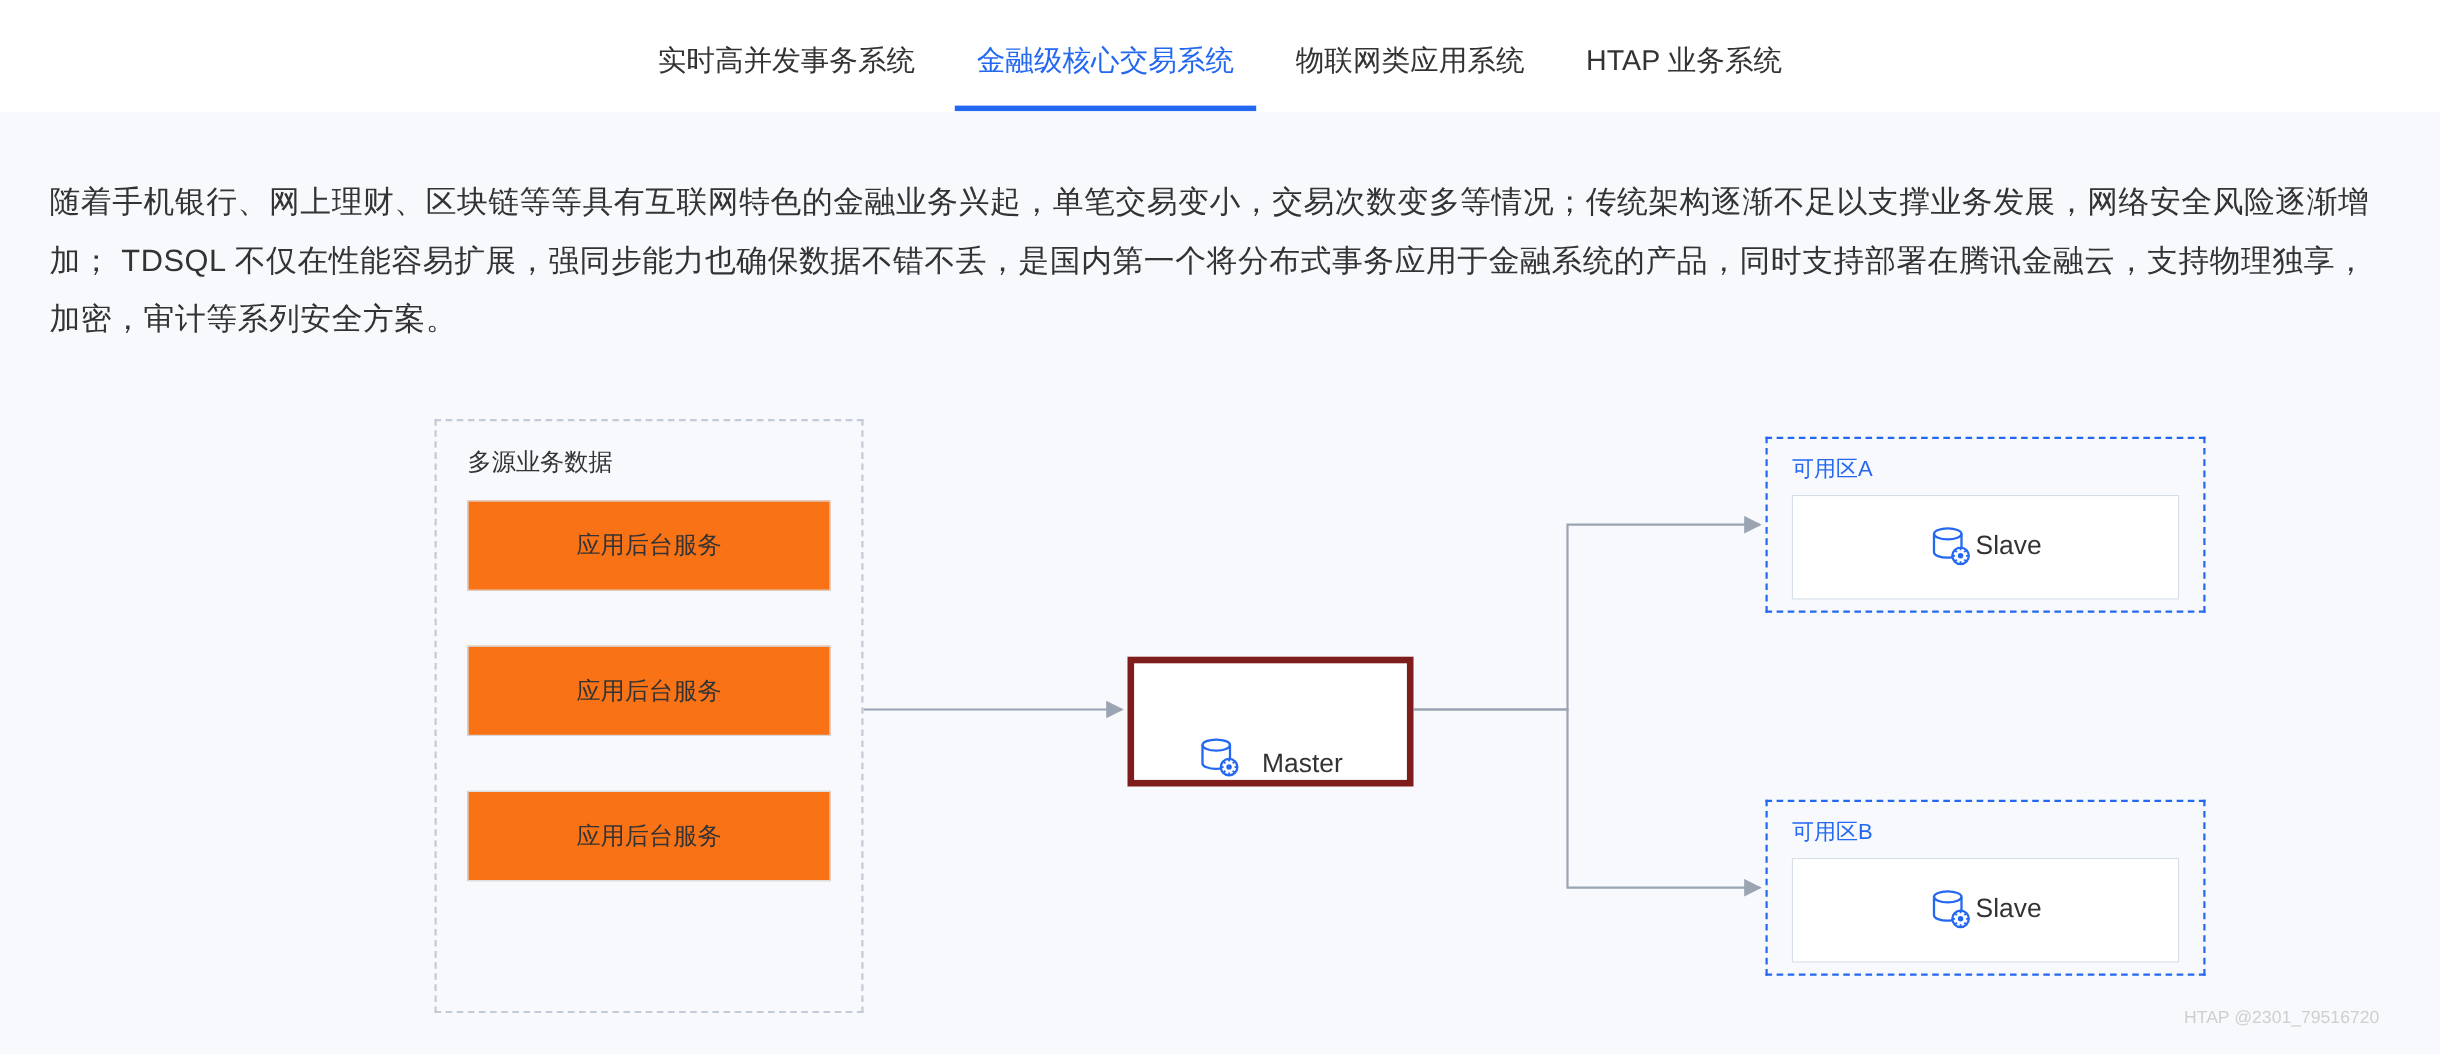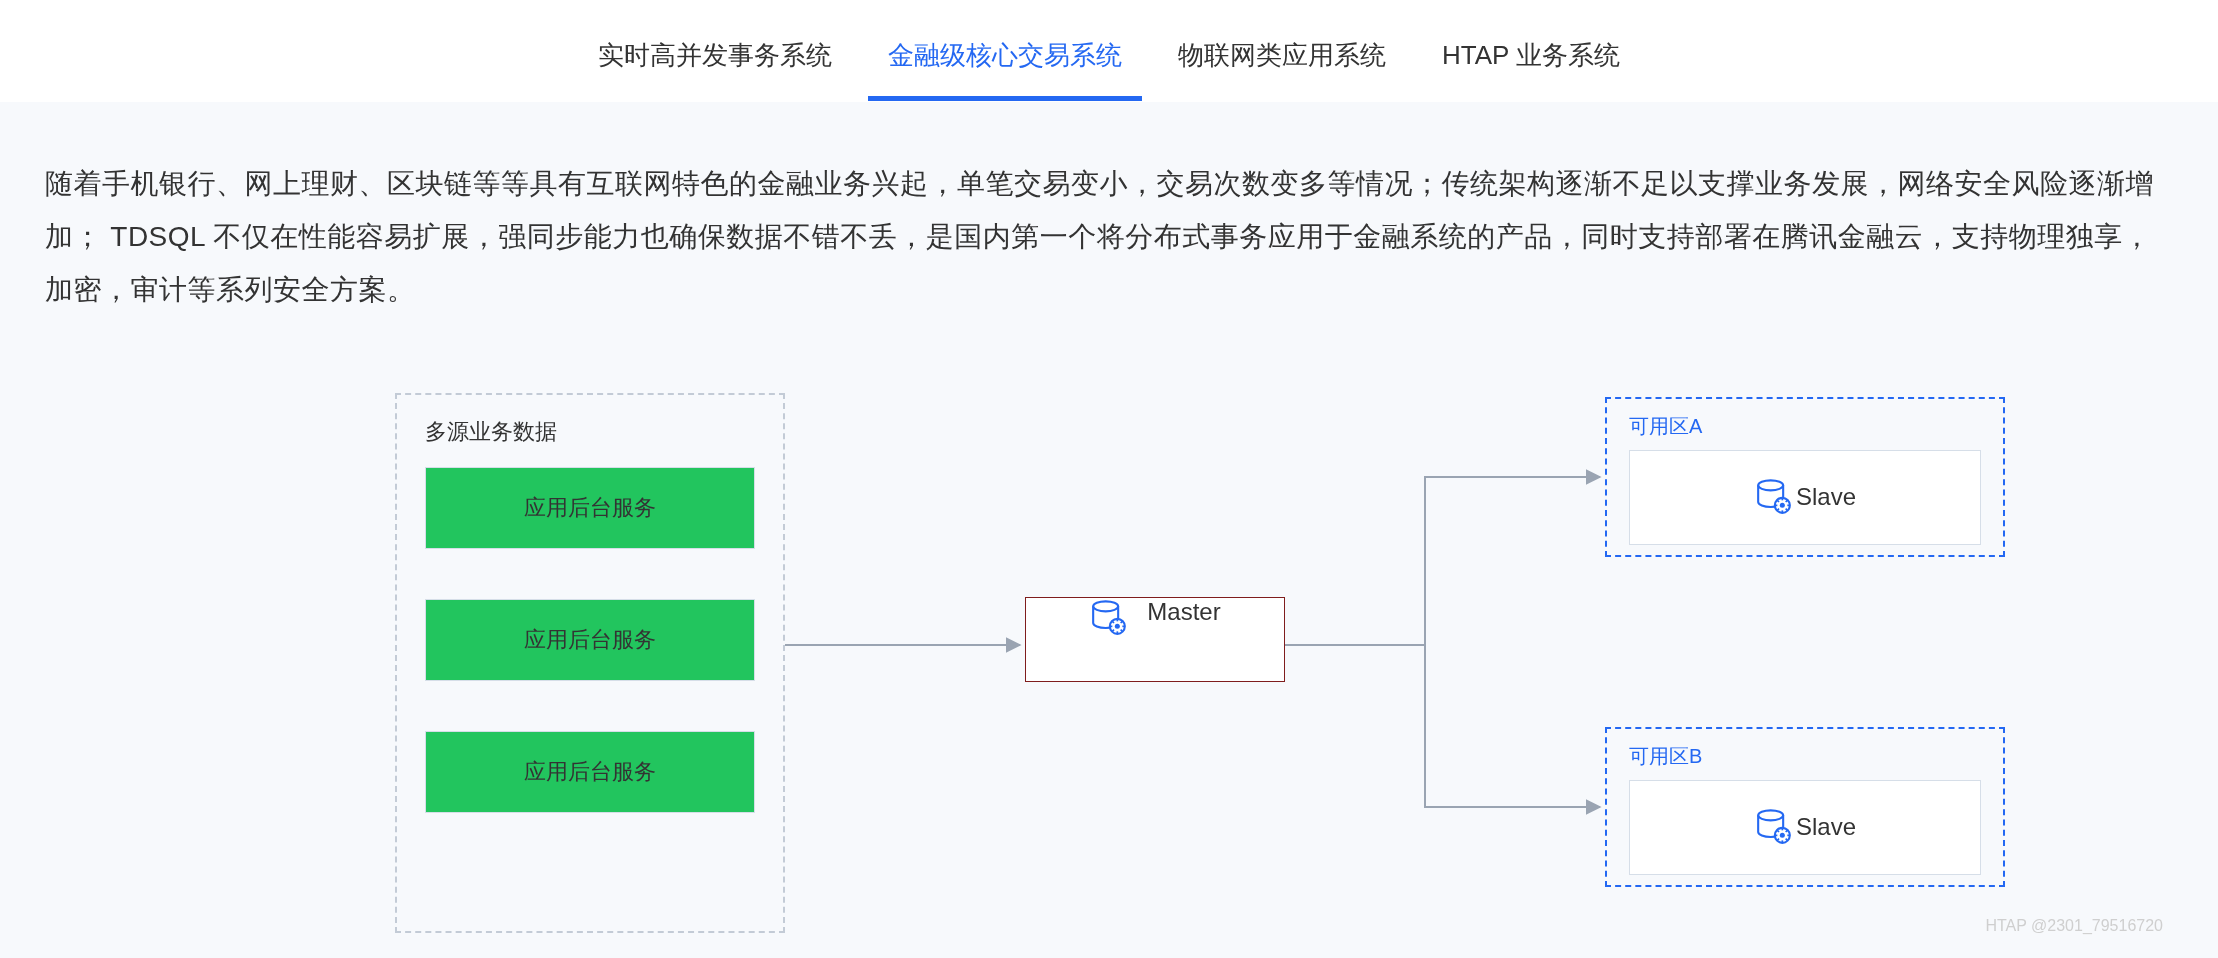--- a/index.html
+++ b/index.html
@@ -48,52 +48,52 @@
     }
     .diagram {
       position: relative;
       margin-top: 60px;
       height: 560px;
     }
     
     .source-group {
       position: absolute;
       left: 350px;
-      top: 16px;
+      top: 4px;
       width: 390px;
       height: 540px;
       border: 2px dashed #c3cbd6;
       padding: 22px 28px;
     }
     .source-title {
       font-size: 22px;
       color: #333;
       margin-bottom: 20px;
     }
     .app-box {
       border: 1px solid #d6dee8;
-      background: #22c55e;
+      background: #f97316;
       padding: 25px 0;
       text-align: center;
       font-size: 22px;
       color: #333;
       margin-bottom: 50px;
     }
     .app-box:last-child { margin-bottom: 0; }
     
     .master-node {
       position: absolute;
       left: 980px;
       top: 220px;
       width: 260px;
-      height: 85px;
-      border: 1px solid #7f1d1d;
+      height: 118px;
+      border: 6px solid #7f1d1d;
       background: #fff;
       display: flex;
-      align-items: flex-start;
+      align-items: flex-end;
       justify-content: center;
       gap: 18px;
       font-size: 24px;
       color: #333;
     }
     
     .zone-box {
       position: absolute;
       left: 1560px;
       width: 400px;

